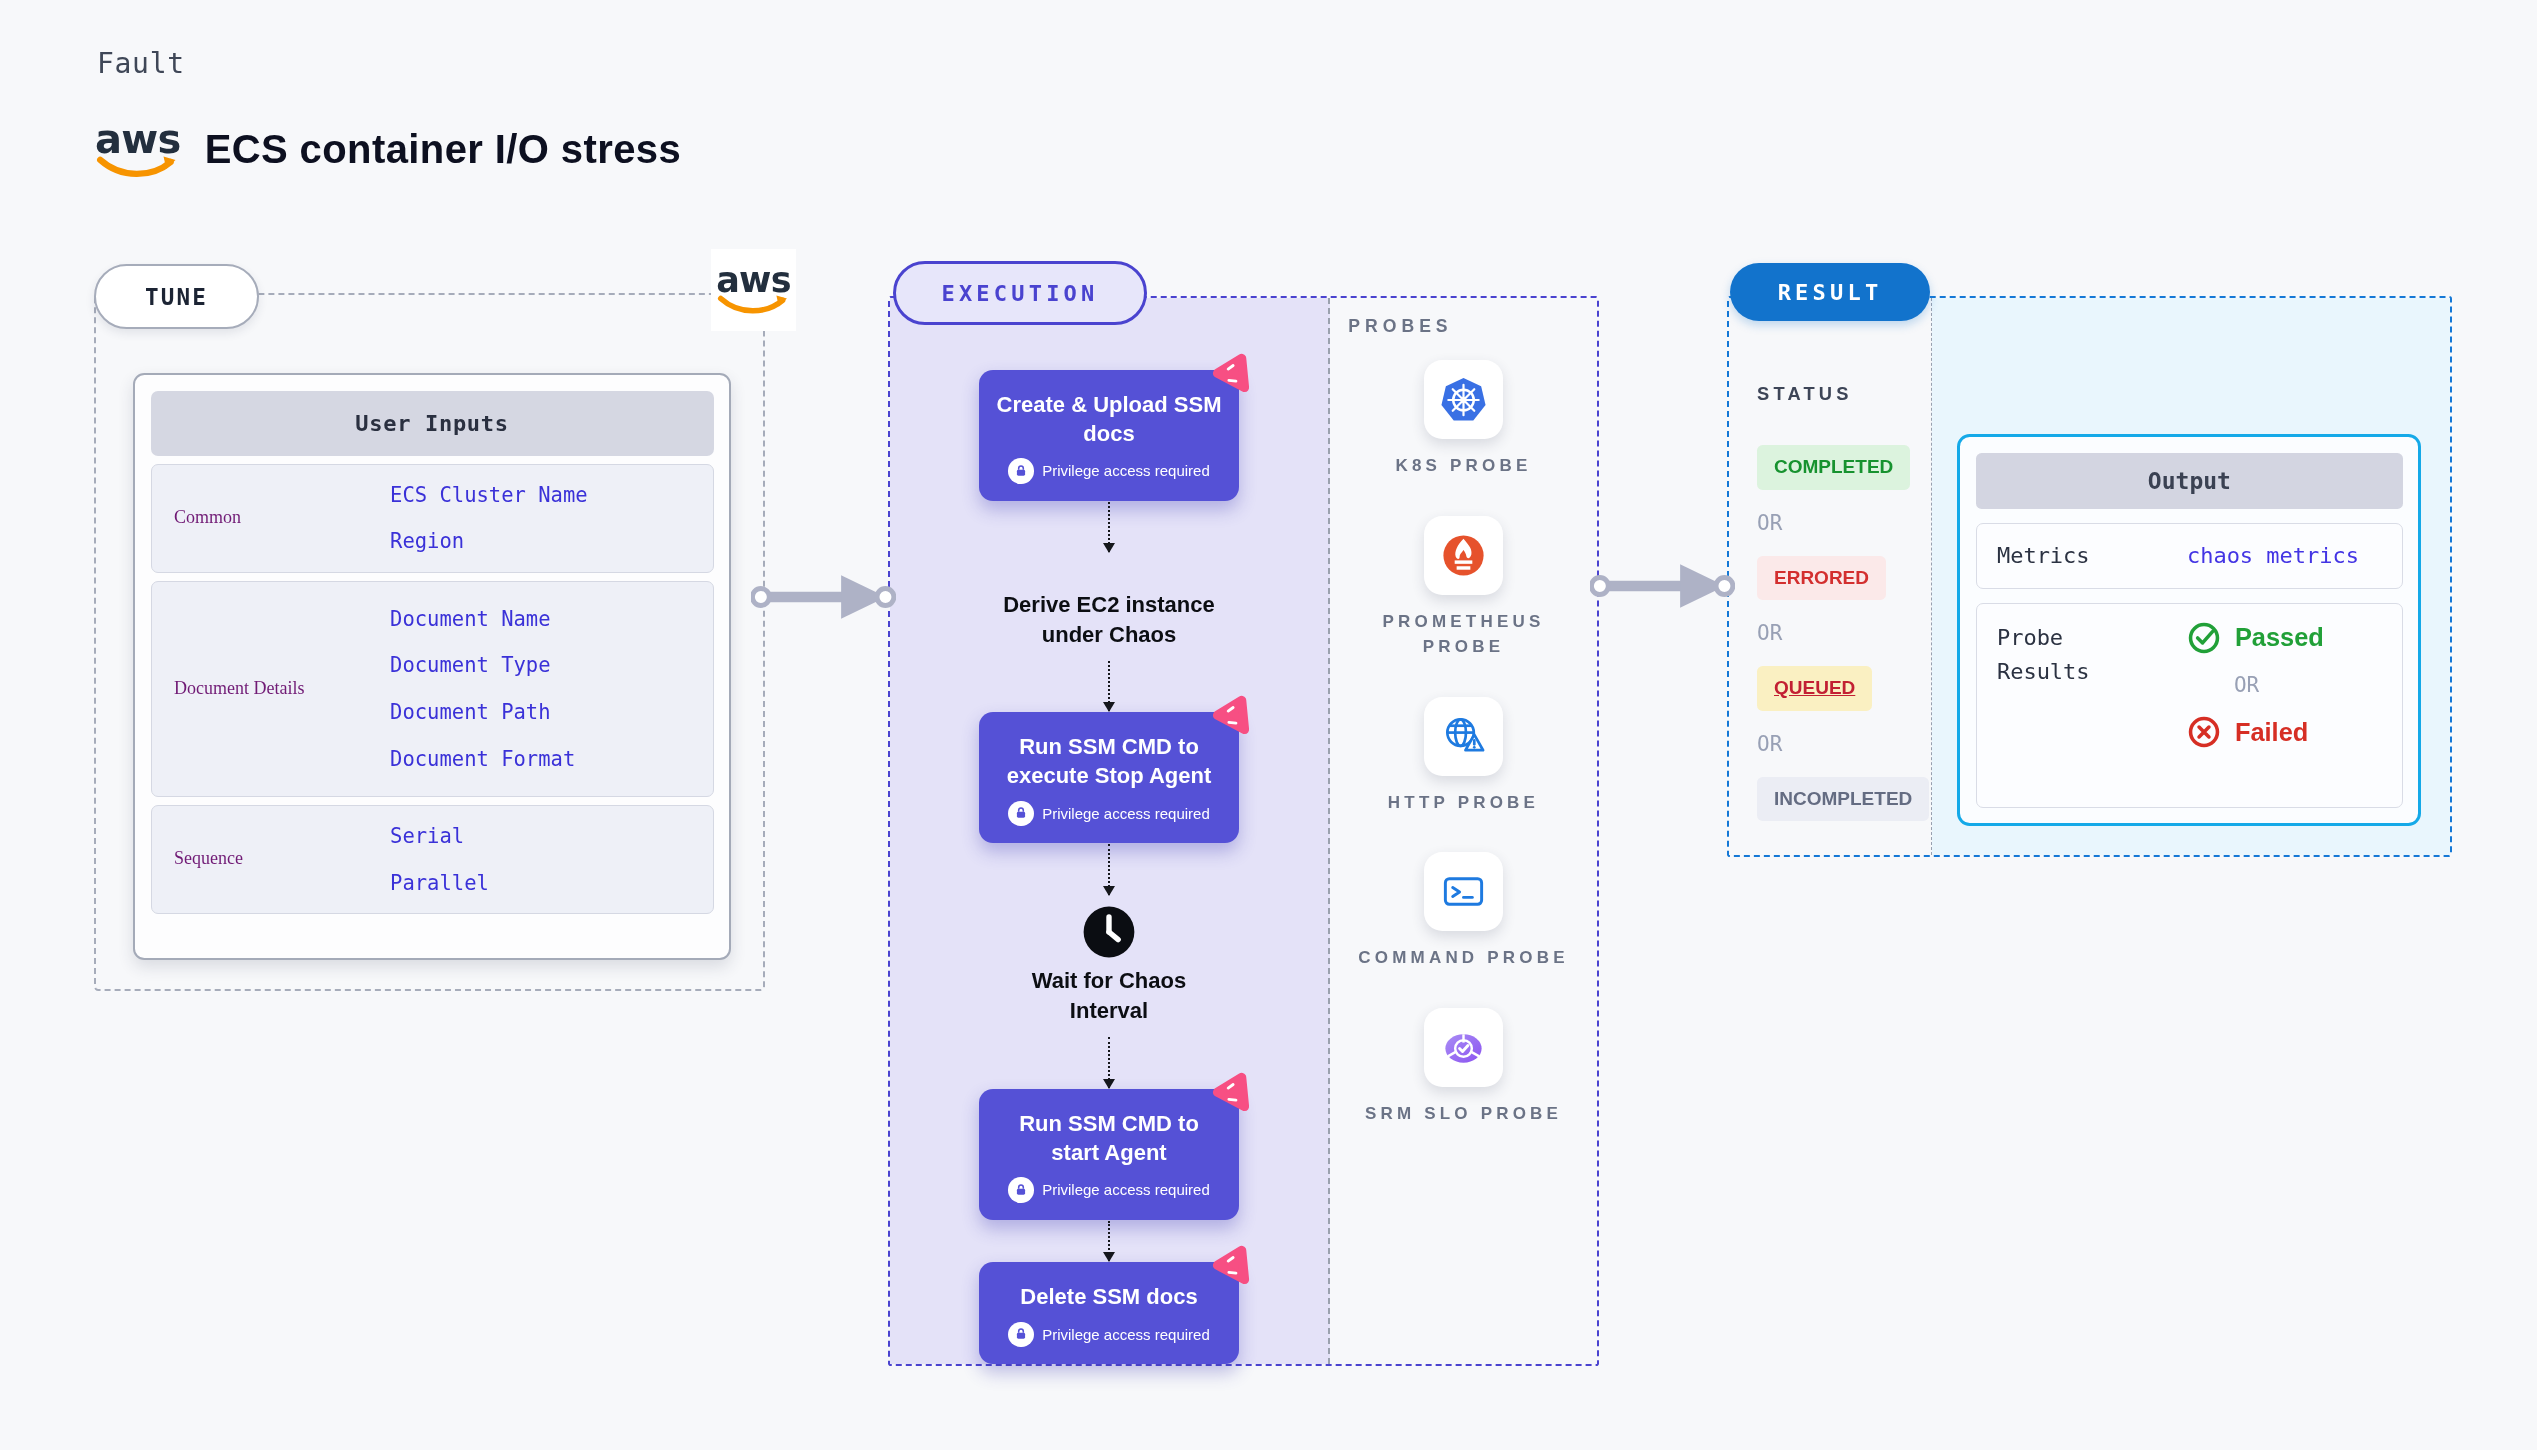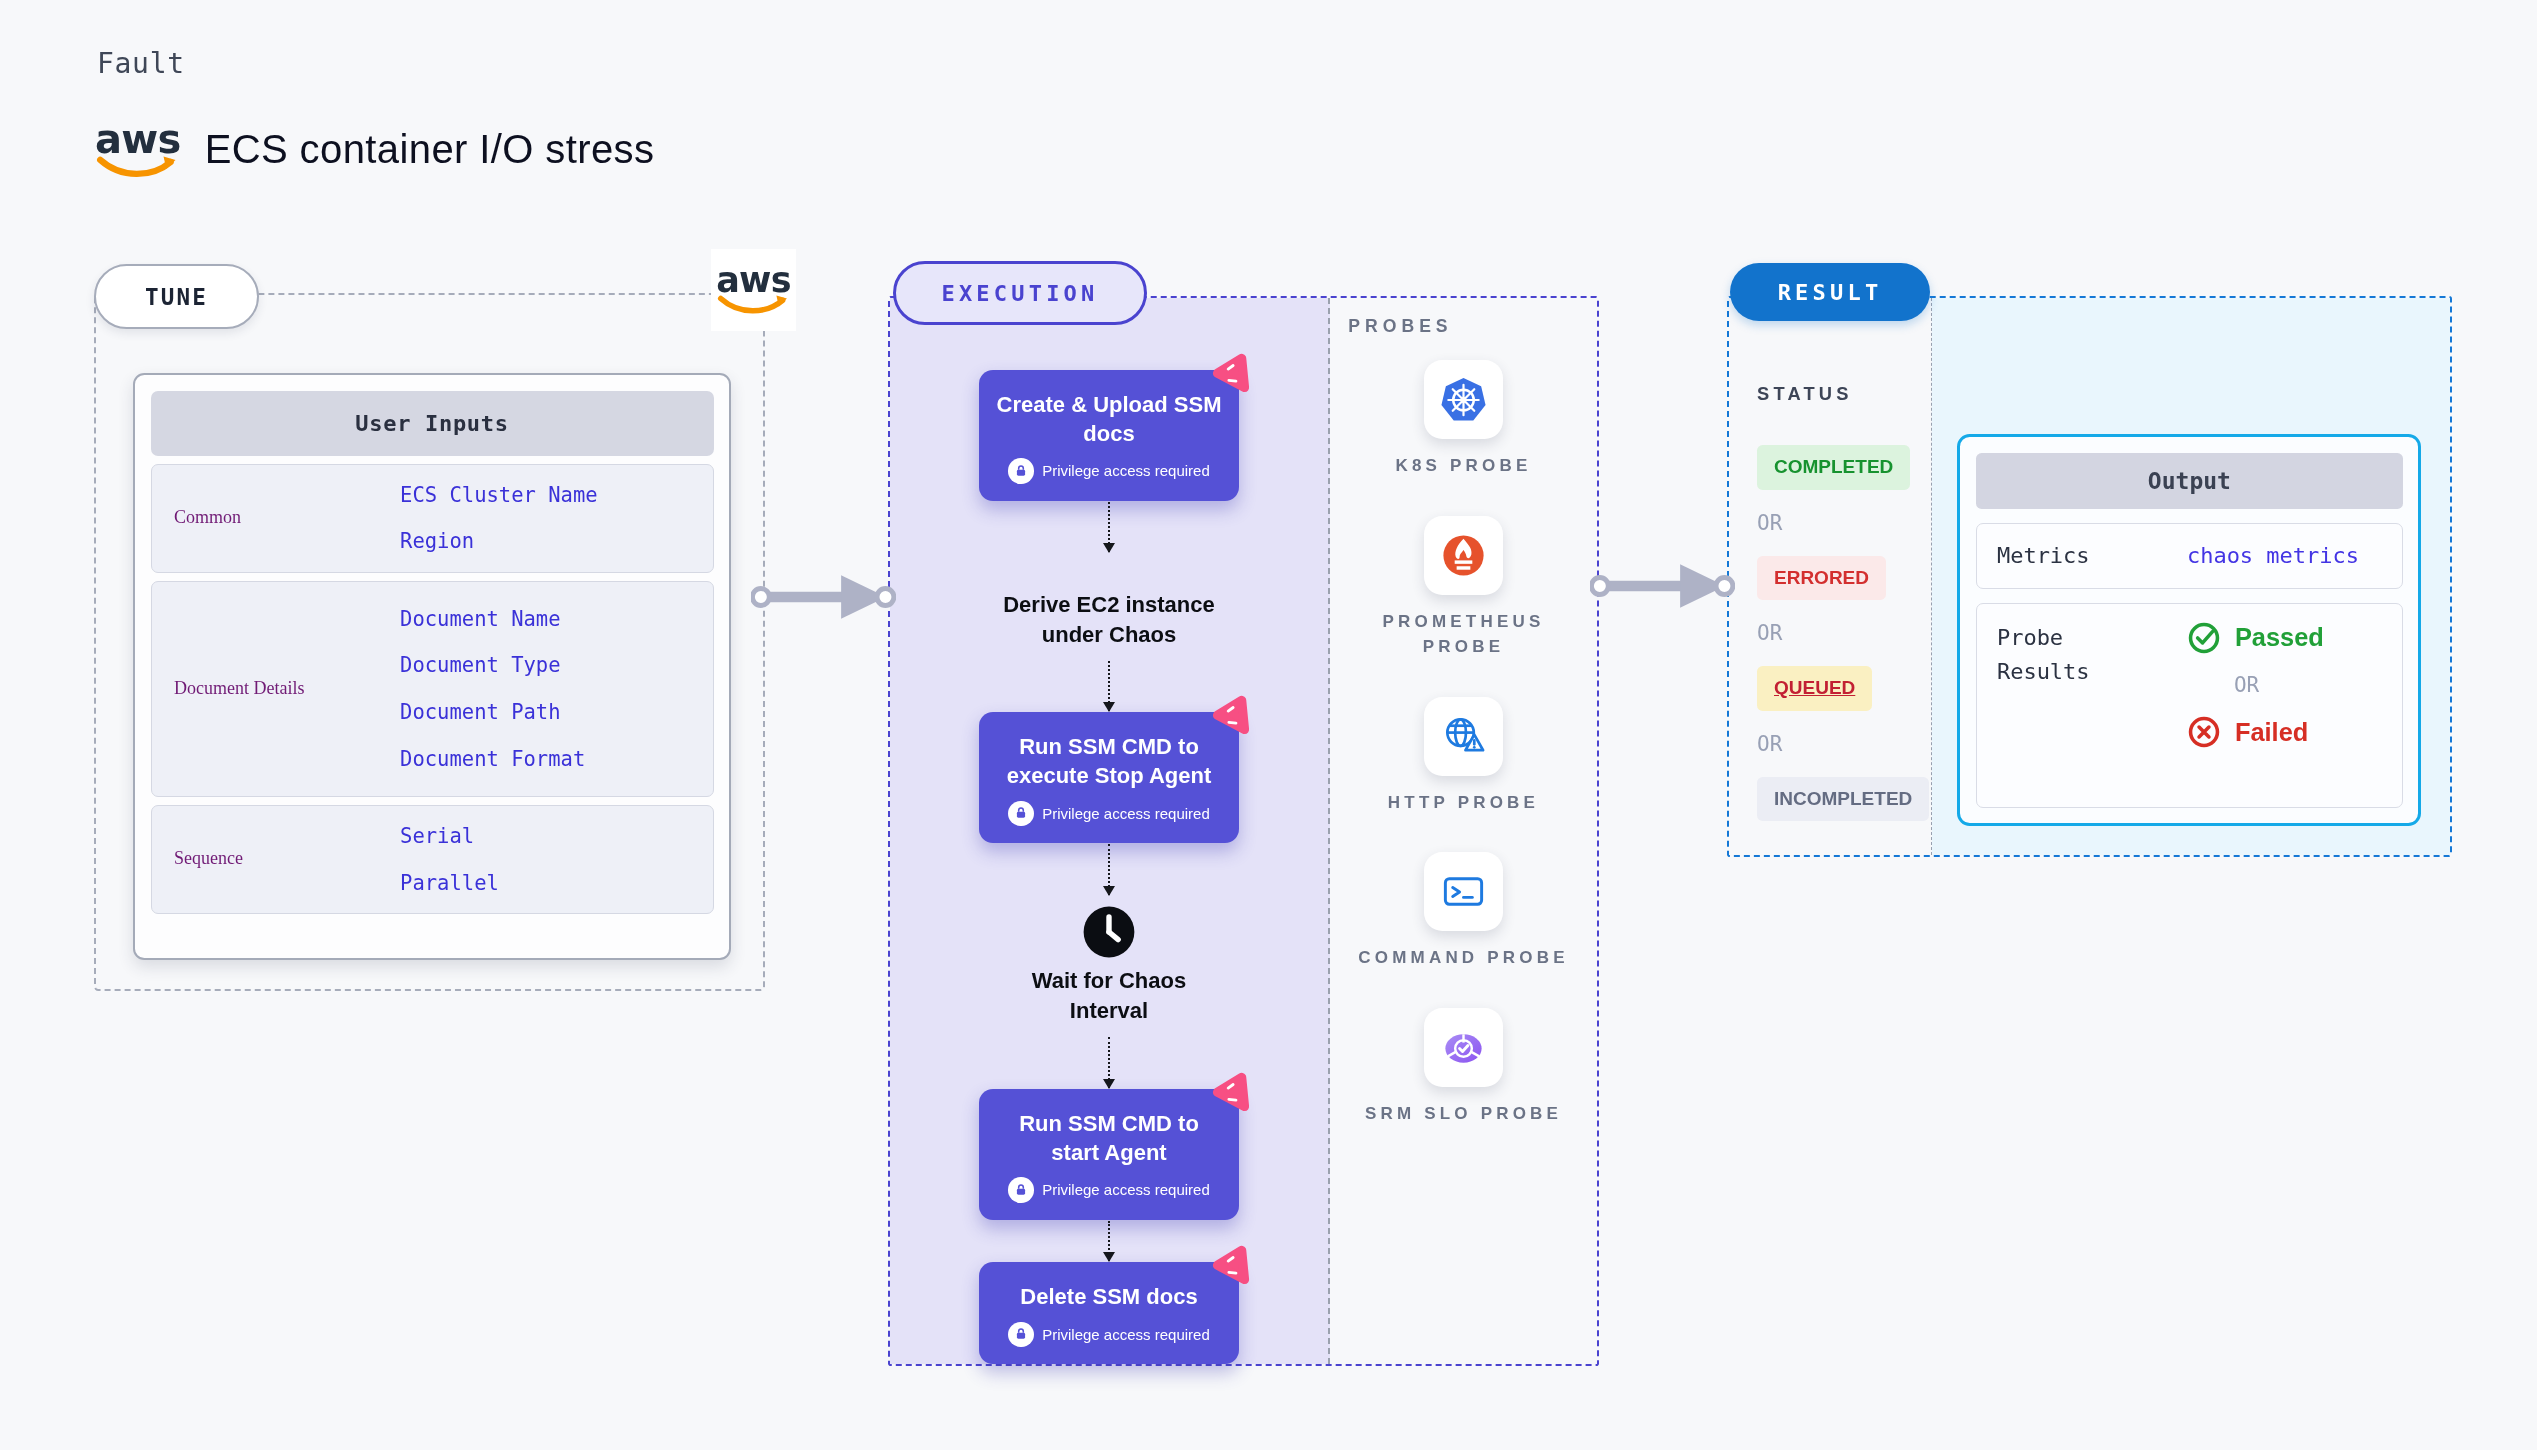--- a/index.html
+++ b/index.html
@@ -8,21 +8,21 @@
     background:#f7f8fa;
     font-family:"Liberation Sans","DejaVu Sans",sans-serif;
     color:#10131c;
   }
   .mono{font-family:"DejaVu Sans Mono",monospace;}
   .abs{position:absolute;}
 
   
   .fault-label{left:97px;top:47px;font-size:28px;color:#3f4757;letter-spacing:0.7px;}
   .title-row{left:95px;top:119px;display:flex;align-items:center;gap:24px;}
-  .page-title{font-size:40px;font-weight:normal;color:#0d1020;letter-spacing:0.4px;}
+  .page-title{font-size:40px;font-weight:bold;color:#0d1020;letter-spacing:0.4px;}
 
   
   .awslogo{display:inline-flex;flex-direction:column;align-items:center;line-height:1;}
   .awstext{font-weight:bold;color:#232f3e;font-size:40px;letter-spacing:-0.7px;font-family:"DejaVu Sans",sans-serif;}
   .awslogo svg{margin-top:-4.2px;}
 
   
   .pill{display:flex;align-items:center;justify-content:center;
     font-family:"DejaVu Sans Mono",monospace;font-weight:bold;border-radius:34px;z-index:6;}
   .tune-pill{left:94px;top:264px;width:161px;height:61px;background:#ffffff;
@@ -40,21 +40,21 @@
   .aws-badge .awstext{font-size:35px;}
 
   .ui-card{left:133px;top:373px;width:598px;height:587px;background:#fdfdfe;
     border:2.1px solid #a4aab8;border-radius:11.3px;box-shadow:0 7px 15.5px rgba(40,50,80,.14);
     padding:15.5px;box-sizing:border-box;display:flex;flex-direction:column;gap:8px;}
   .ui-header{height:65px;background:#d5d7e2;border-radius:7px;display:flex;align-items:center;
     justify-content:center;font-size:22px;color:#2a3040;font-weight:bold;letter-spacing:0.7px;}
   .ui-row{background:#eef0f7;border:1.4px solid #d5d8e3;border-radius:7px;
     display:flex;align-items:center;padding:18.3px 0 18.3px 22.6px;box-sizing:border-box;}
   .ui-row-label{width:183px;flex:0 0 183px;font-size:18px;color:#701a75;line-height:1.55;font-family:Liberation Serif, serif;}
-  .ui-row-values{display:flex;flex-direction:column;gap:22.6px;margin-left:43px;}
+  .ui-row-values{display:flex;flex-direction:column;gap:22.6px;margin-left:33px;}
   .ui-link{font-size:20.5px;color:#3a31d8;}
   .row-common{min-height:103px;}
   .row-doc{min-height:216px;}
   .row-seq{min-height:96px;}
 
   
   .h-arrow{z-index:4;}
 
   
   .exec-box{left:888px;top:296px;width:711px;height:1070px;border:2.8px dashed #4a43cf;

